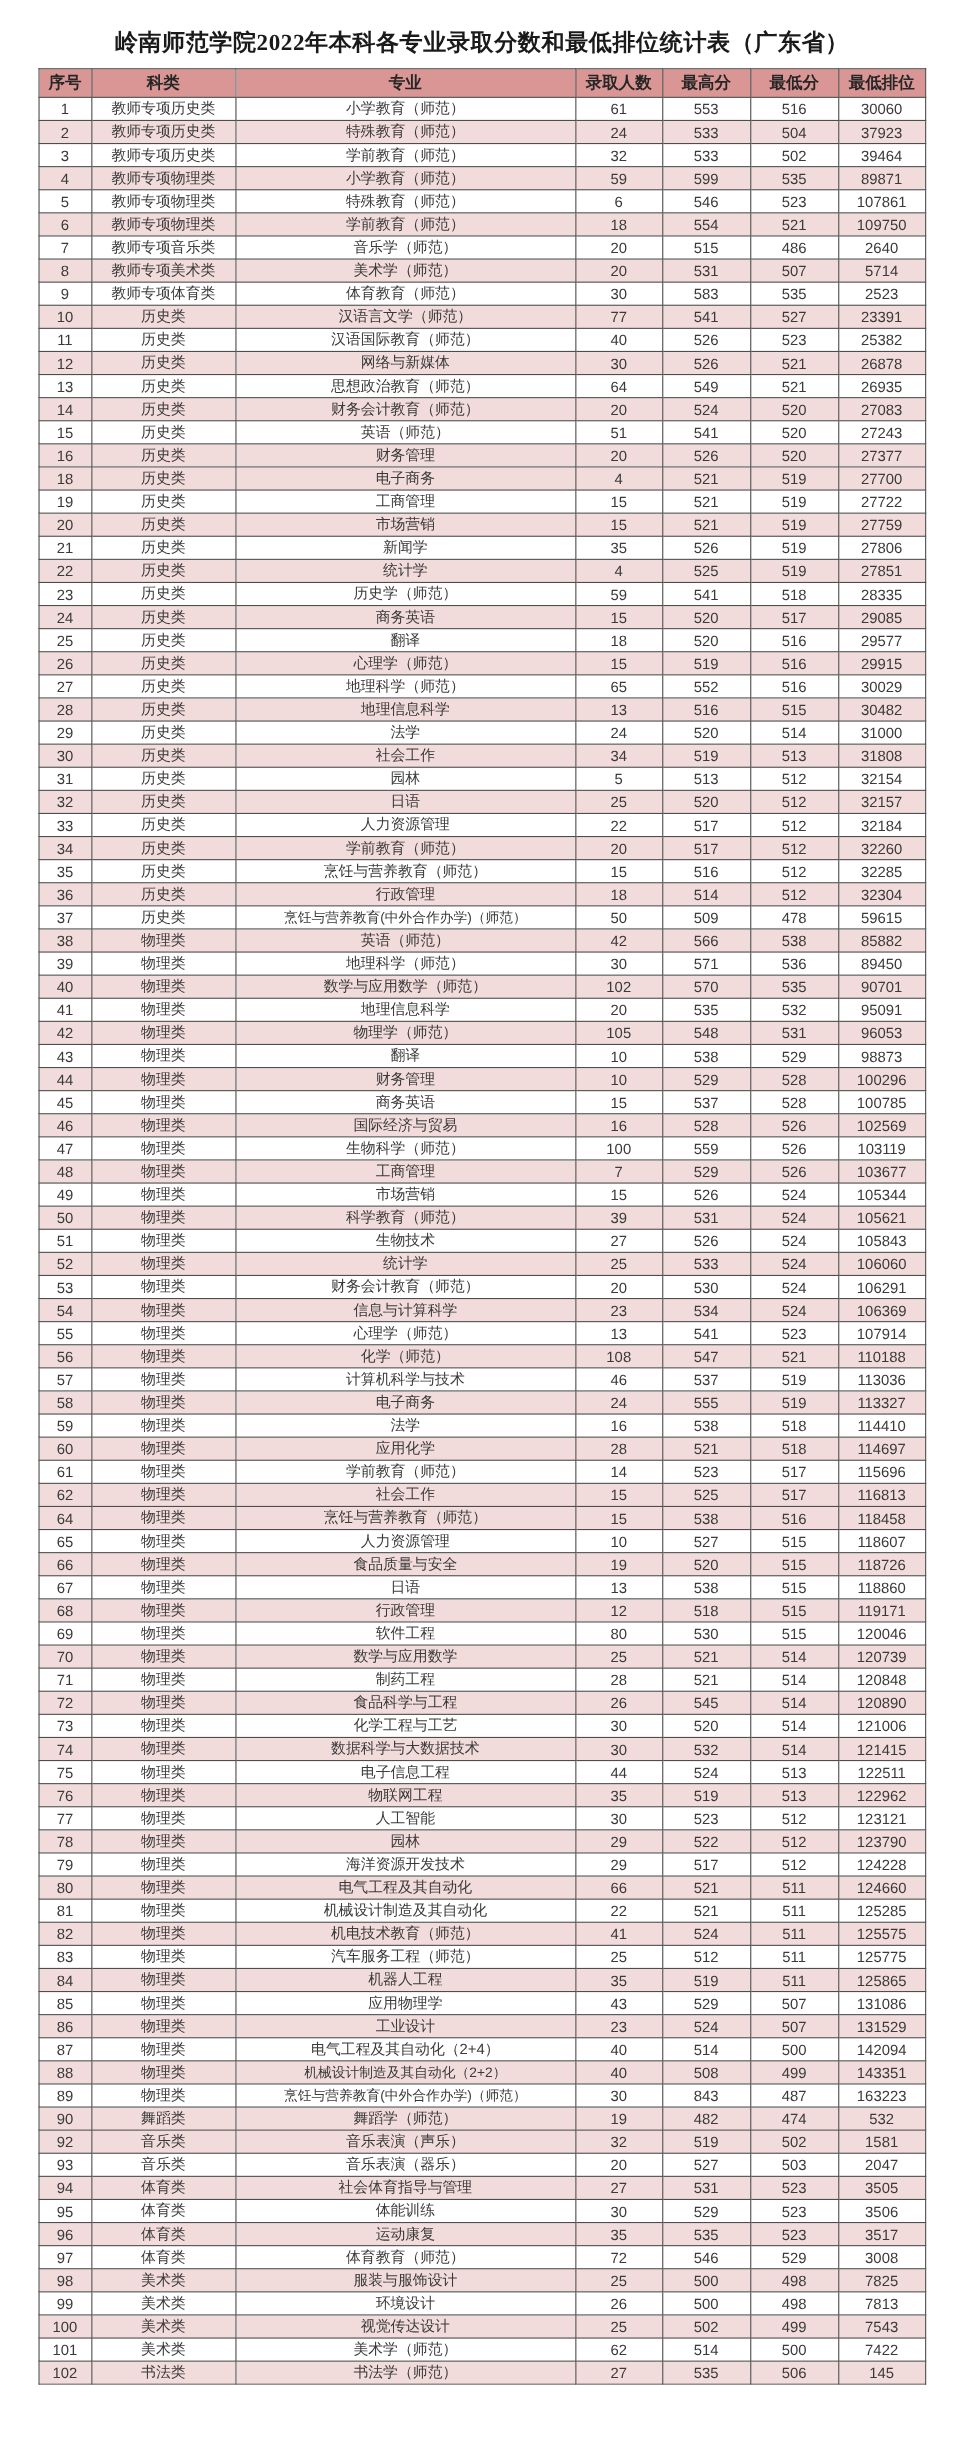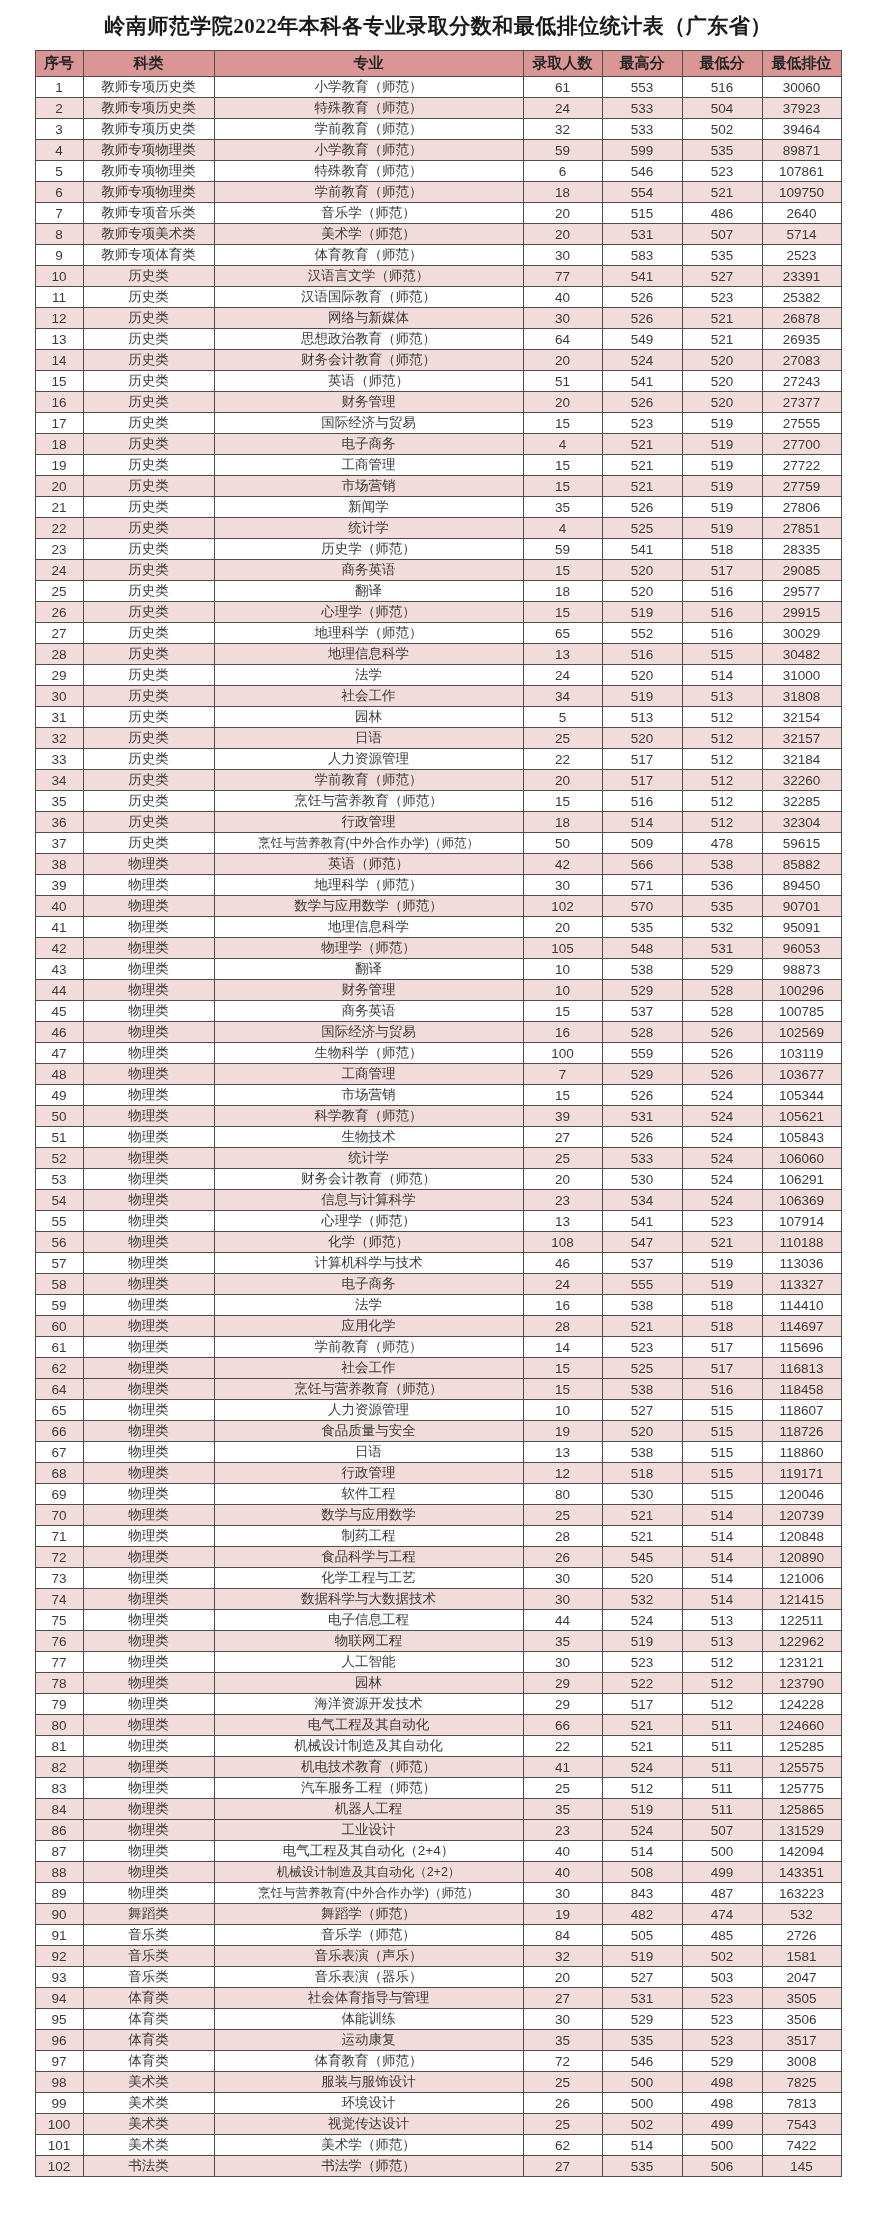--- a/index.html
+++ b/index.html
@@ -5,21 +5,21 @@
   html, body {
     margin: 0;
     padding: 0;
     background: #ffffff;
     width: 876px;
     font-family: "Liberation Sans", "DejaVu Sans", sans-serif;
   }
   .page {
     width: 876px;
     box-sizing: border-box;
-    padding-top: 8px;
+    padding-top: 20px;
   }
   .title {
     text-align: center;
     font-family: "Liberation Serif", "DejaVu Serif", serif;
     font-weight: 700;
     font-size: 21px;
     color: #1a1a1a;
     margin: 4px 0 10px 0;
     letter-spacing: 0.5px;
   }
@@ -227,29 +227,20 @@
         </tr>
         <tr class="stripe">
           <td>16</td>
           <td>历史类</td>
           <td>财务管理</td>
           <td>20</td>
           <td>526</td>
           <td>520</td>
           <td>27377</td>
         </tr>
-        <tr>
-          <td>17</td>
-          <td>历史类</td>
-          <td>国际经济与贸易</td>
-          <td>15</td>
-          <td>523</td>
-          <td>519</td>
-          <td>27555</td>
-        </tr>
         <tr class="stripe">
           <td>18</td>
           <td>历史类</td>
           <td>电子商务</td>
           <td>4</td>
           <td>521</td>
           <td>519</td>
           <td>27700</td>
         </tr>
         <tr>
@@ -829,20 +820,29 @@
           <td>125775</td>
         </tr>
         <tr class="stripe">
           <td>84</td>
           <td>物理类</td>
           <td>机器人工程</td>
           <td>35</td>
           <td>519</td>
           <td>511</td>
           <td>125865</td>
+        </tr>
+        <tr>
+          <td>85</td>
+          <td>物理类</td>
+          <td>应用物理学</td>
+          <td>43</td>
+          <td>529</td>
+          <td>507</td>
+          <td>131086</td>
         </tr>
         <tr class="stripe">
           <td>86</td>
           <td>物理类</td>
           <td>工业设计</td>
           <td>23</td>
           <td>524</td>
           <td>507</td>
           <td>131529</td>
         </tr>
@@ -875,29 +875,20 @@
         </tr>
         <tr class="stripe">
           <td>90</td>
           <td>舞蹈类</td>
           <td>舞蹈学（师范）</td>
           <td>19</td>
           <td>482</td>
           <td>474</td>
           <td>532</td>
         </tr>
-        <tr>
-          <td>91</td>
-          <td>音乐类</td>
-          <td>音乐学（师范）</td>
-          <td>84</td>
-          <td>505</td>
-          <td>485</td>
-          <td>2726</td>
-        </tr>
         <tr class="stripe">
           <td>92</td>
           <td>音乐类</td>
           <td>音乐表演（声乐）</td>
           <td>32</td>
           <td>519</td>
           <td>502</td>
           <td>1581</td>
         </tr>
         <tr>

